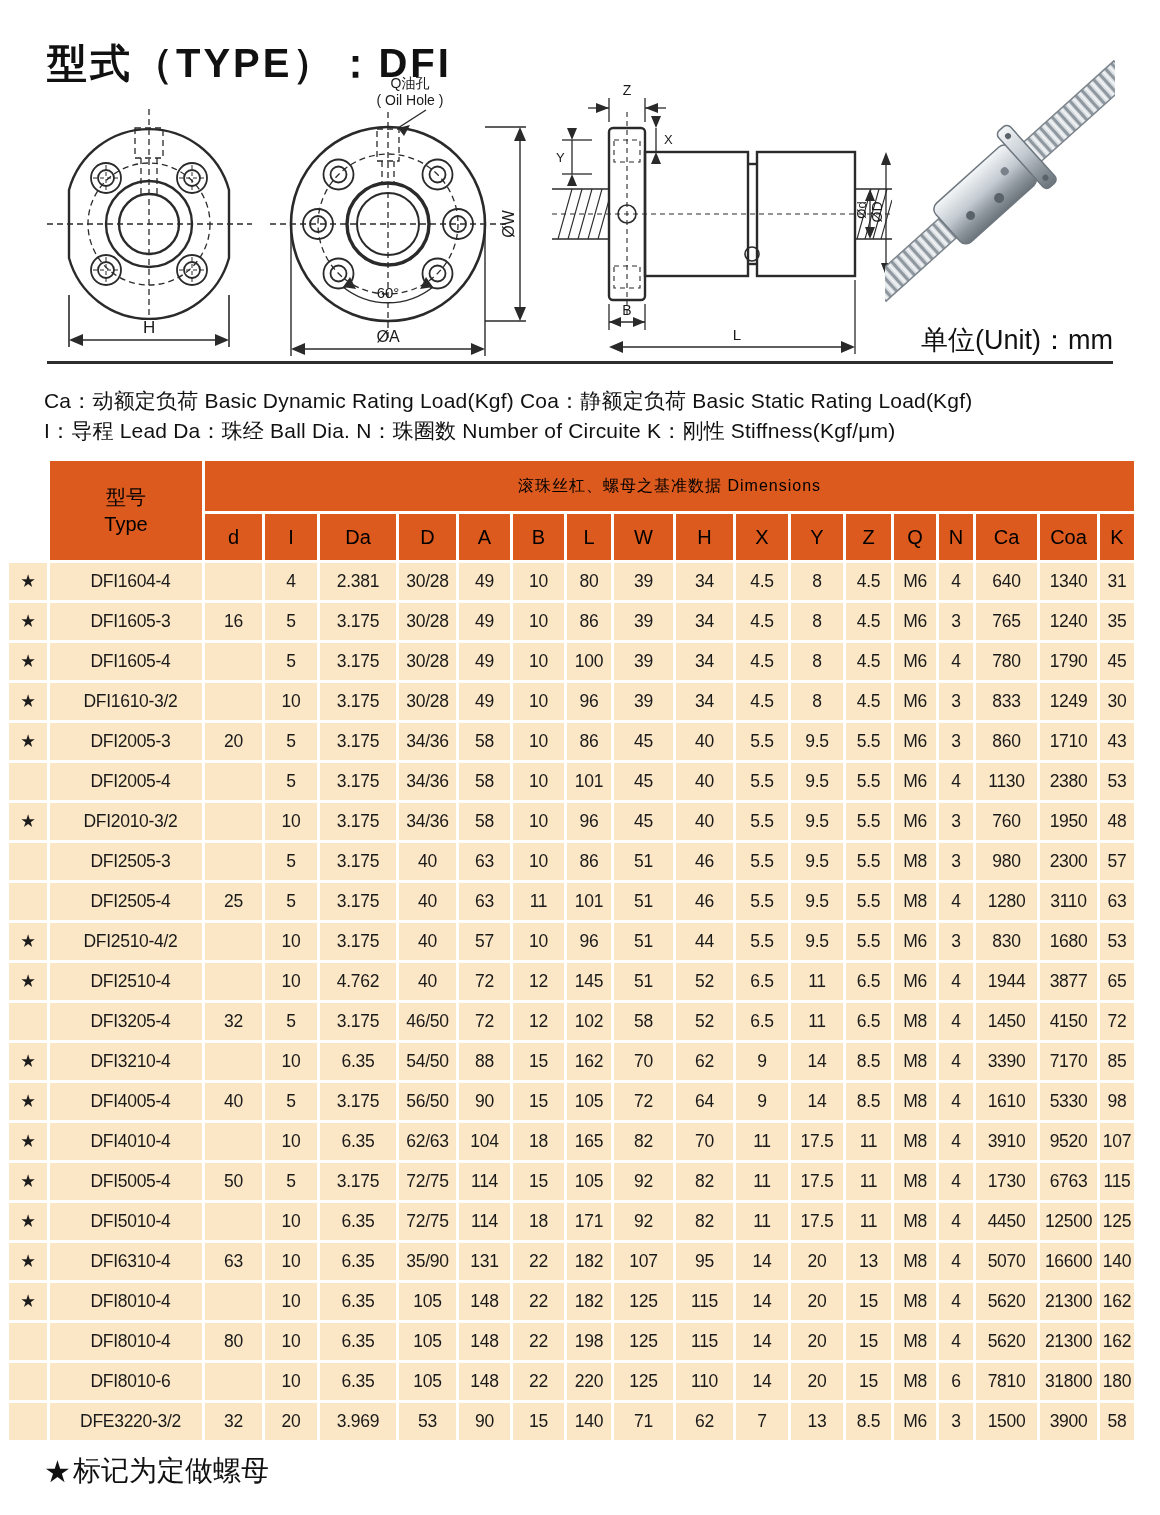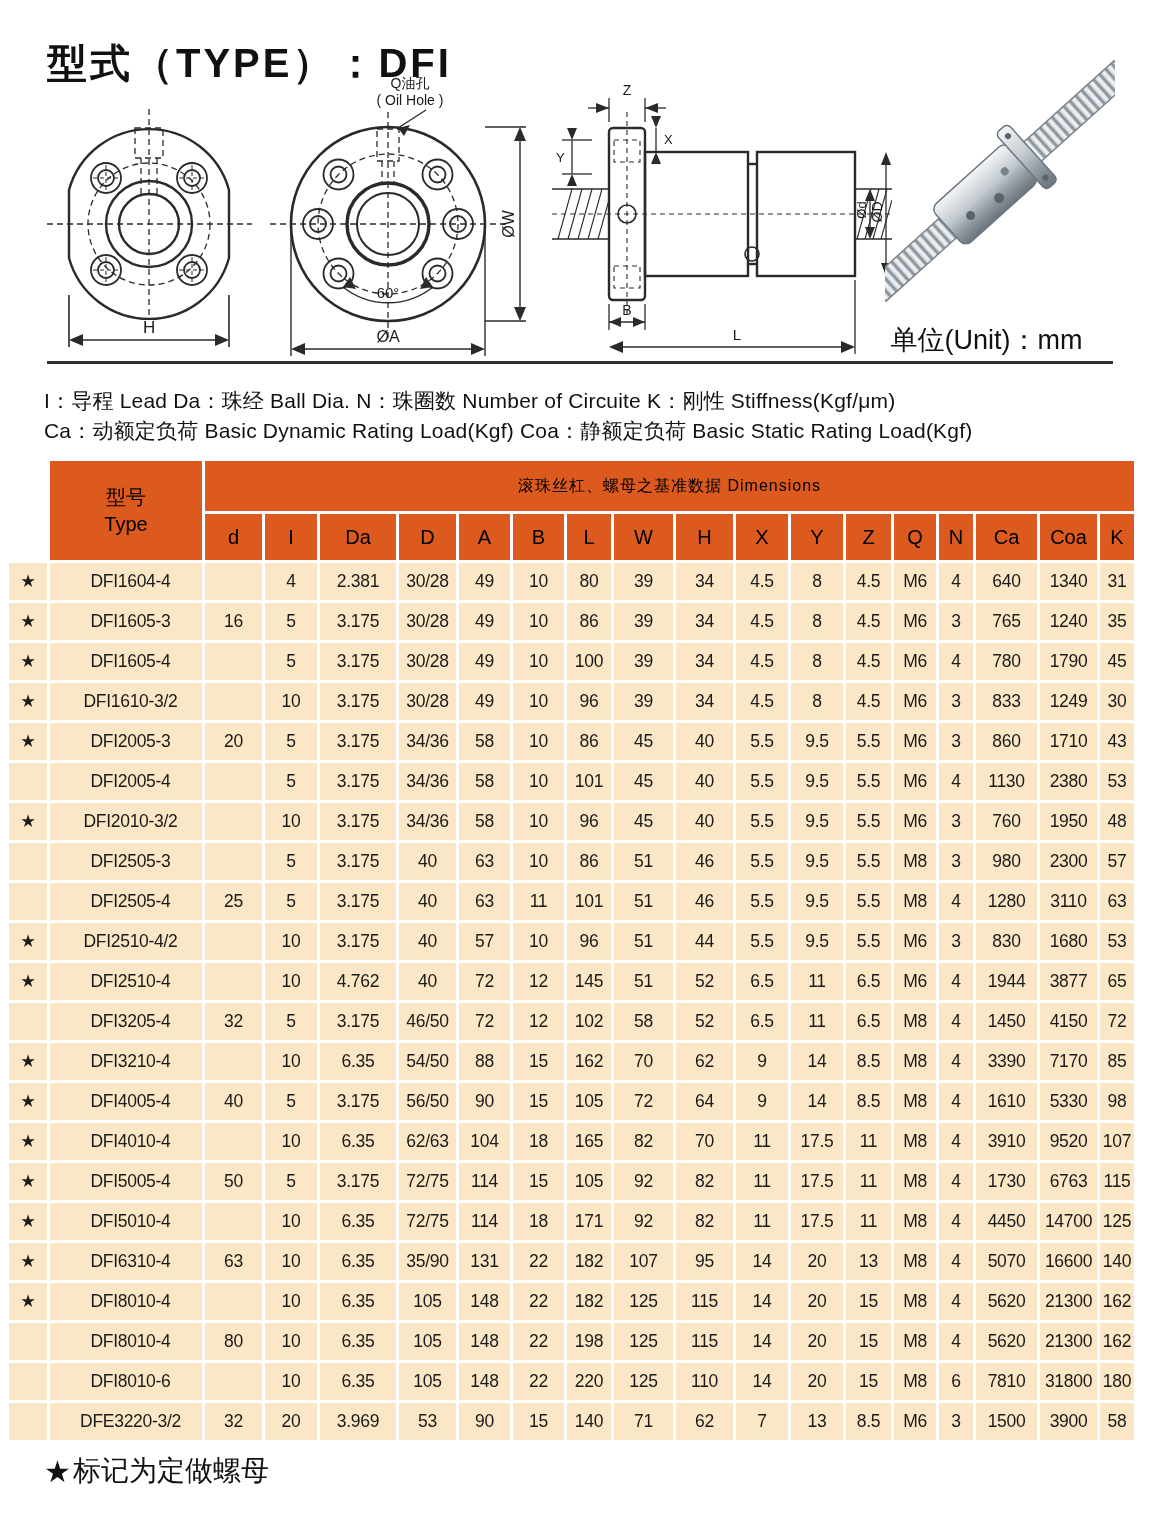--- a/index.html
+++ b/index.html
@@ -9,21 +9,21 @@
   .title { position:absolute; left:47px; top:36px; font-size:40px; font-weight:bold; letter-spacing:3px; color:#111; }
 
   .drawing { position:absolute; }
   .d1 { left:47px;  top:95px;  width:205px; height:262px; }
   .d2 { left:258px; top:72px;  width:290px; height:288px; }
   .d3 { left:552px; top:82px;  width:340px; height:282px; }
   .photo { left:885px; top:42px; width:230px; height:278px; }
   svg { display:block; }
   svg text { font-family:"Liberation Sans", sans-serif; fill:#1a1a1a; }
 
-  .unit-label { position:absolute; left:860px; top:322px; width:253px; text-align:center; font-size:27px; color:#111; }
+  .unit-label { position:absolute; left:860px; top:322px; width:253px; text-align:right; font-size:27px; color:#111; }
 
   .rule { position:absolute; left:47px; top:361px; width:1066px; height:3px; background:#2e2e2e; border:none; }
 
   .legend { position:absolute; left:44px; top:386px; width:1075px; font-size:21px; line-height:1.45; color:#111; letter-spacing:0.2px; }
 
   .spec-table { position:absolute; left:6px; top:458px; width:1108px; border-collapse:separate; border-spacing:3px; table-layout:fixed; }
   .spec-table th, .spec-table td { overflow:hidden; white-space:nowrap; }
   .spec-table thead th { background:#dc5a1e; color:#000000; font-weight:normal; }
   th.dims-th { font-size:16px; height:50px; letter-spacing:1px; }
   th.type-th { font-size:20px; line-height:1.35; }
@@ -248,22 +248,22 @@
       <circle cx="36" cy="-28" r="3" fill="#5a626a"></circle>
       <circle cx="36" cy="28" r="3" fill="#5a626a"></circle>
     </g>
   </svg>
 
   <div class="unit-label">单位(Unit)：mm</div>
 
   <hr class="rule">
 
   <div class="legend">
+    <div>Ca：动额定负荷 Basic Dynamic Rating Load(Kgf)  Coa：静额定负荷 Basic Static Rating Load(Kgf)</div>
     <div>I：导程 Lead  Da：珠经 Ball Dia.  N：珠圈数 Number of Circuite  K：刚性 Stiffness(Kgf/μm)</div>
-    <div>Ca：动额定负荷 Basic Dynamic Rating Load(Kgf)  Coa：静额定负荷 Basic Static Rating Load(Kgf)</div>
   </div>
 
   <table class="spec-table">
     <colgroup>
       <col style="width:38px">
         <col style="width:152px">
         <col style="width:57px">
         <col style="width:52px">
       <col style="width:76px">
         <col style="width:57px">
@@ -658,21 +658,21 @@
           <td>18</td>
           <td>171</td>
           <td>92</td>
           <td>82</td>
           <td>11</td>
           <td>17.5</td>
           <td>11</td>
           <td>M8</td>
           <td>4</td>
           <td>4450</td>
-          <td>14700</td>
+          <td>12500</td>
           <td>125</td>
         </tr>
         <tr>
           <td class="star-cell">★</td>
           <td class="type-cell">DFI6310-4</td>
           <td>63</td>
           <td>10</td>
           <td>6.35</td>
           <td>35/90</td>
           <td>131</td>

